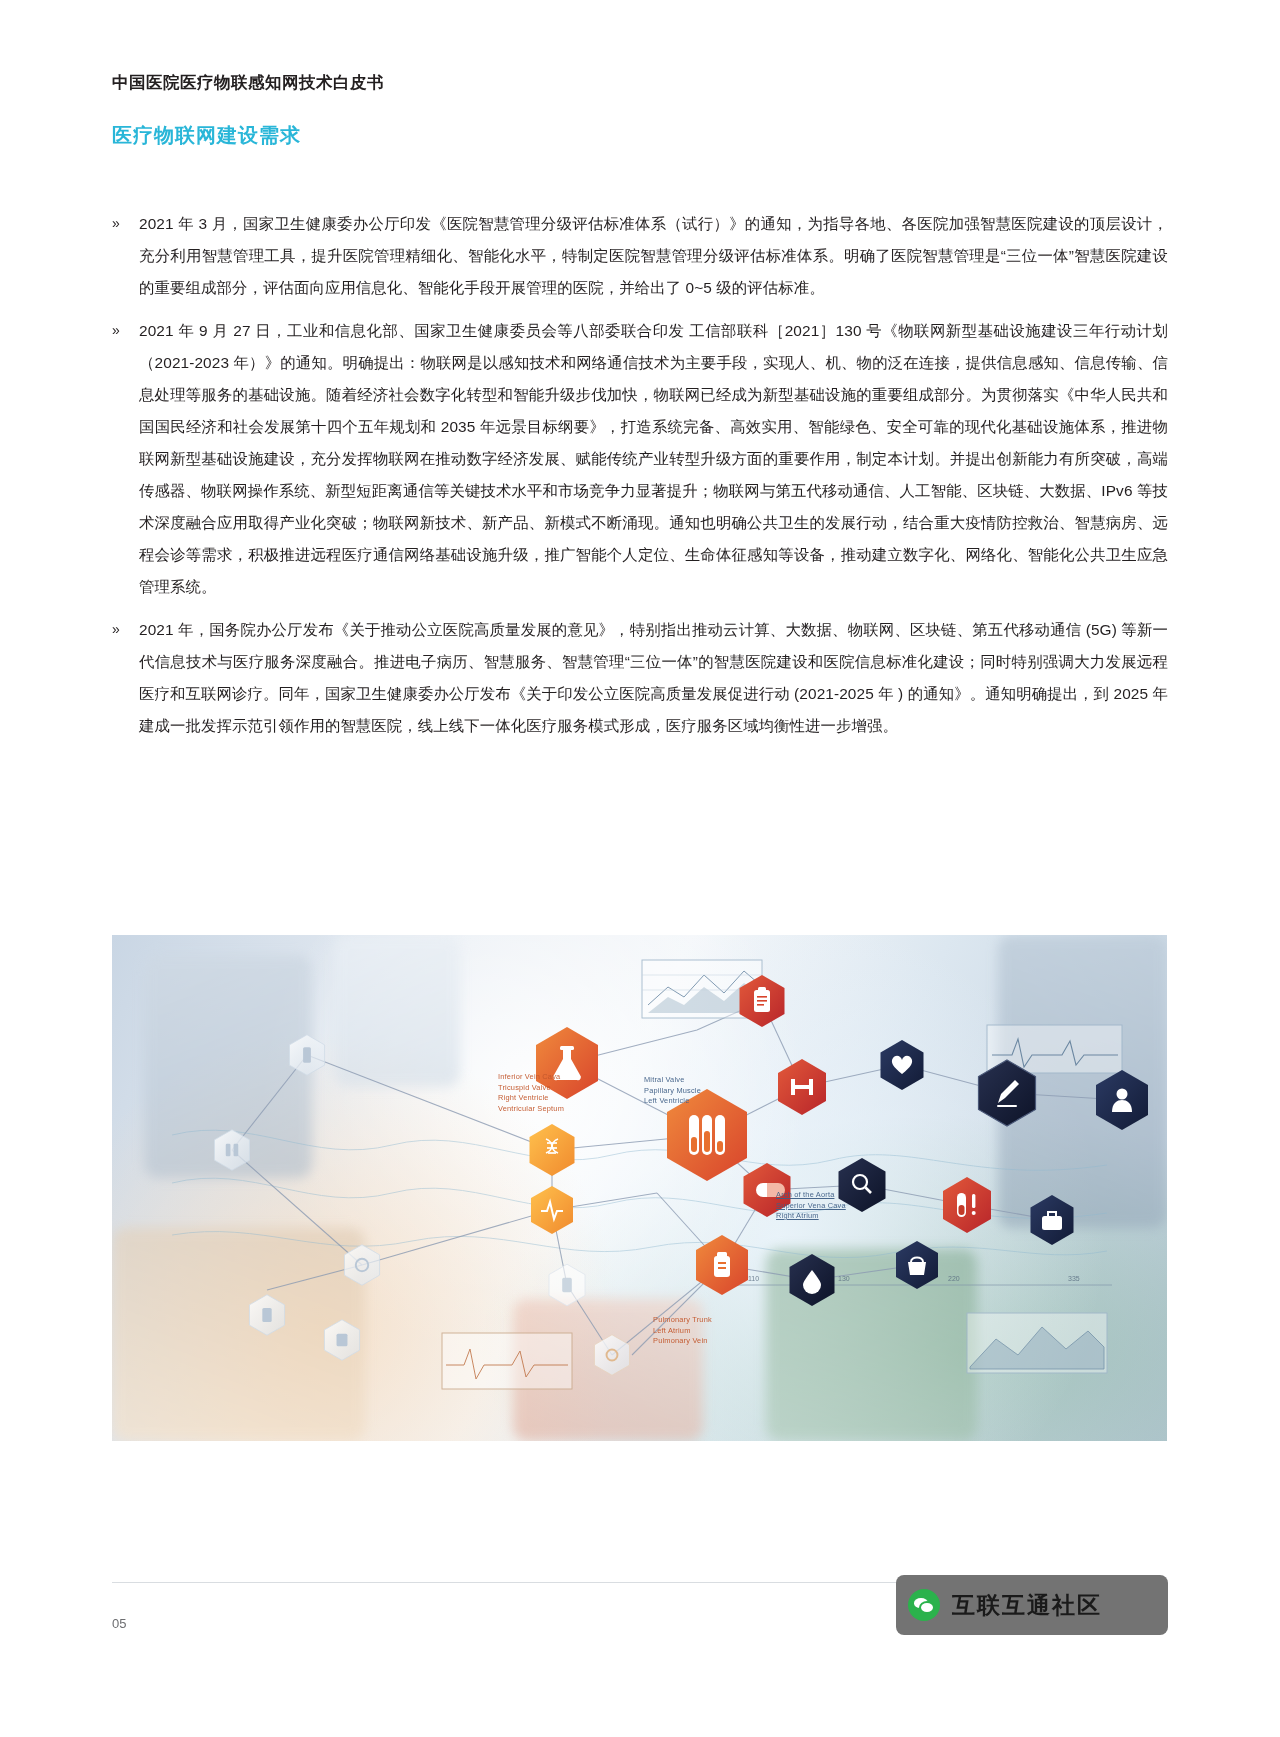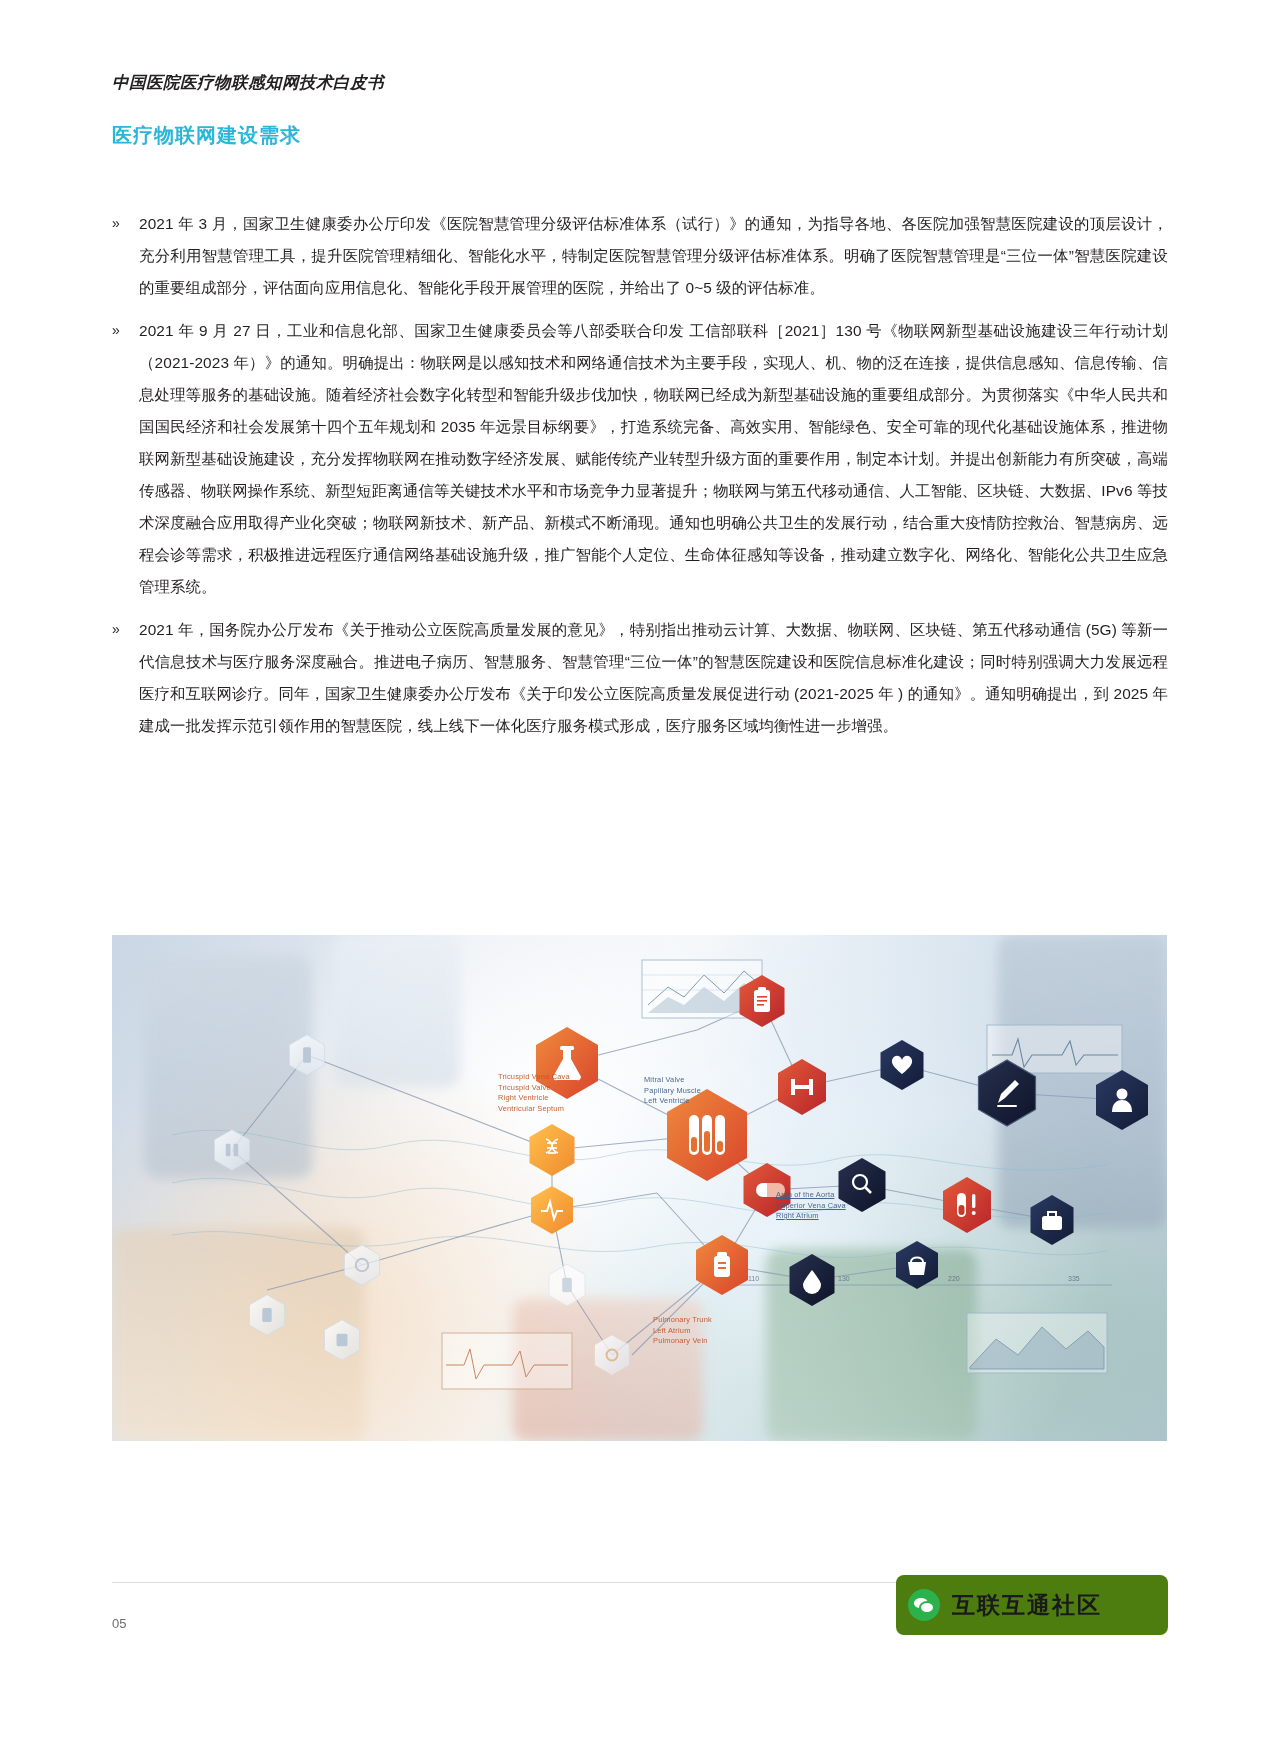--- a/index.html
+++ b/index.html
@@ -19,21 +19,20 @@
     background: #ffffff;
   }
   .running-head {
     position: absolute;
     left: 112px;
     top: 72px;
     font-size: 16.5px;
     font-weight: bold;
     letter-spacing: 0.5px;
     color: #231f20;
-    font-style: italic;
   }
   .section-title {
     position: absolute;
     left: 112px;
     top: 122px;
     font-size: 20px;
     font-weight: bold;
     letter-spacing: 1px;
     color: #29b6d8;
   }
@@ -140,21 +139,21 @@
     height: 1px;
     background: #d9dde1;
   }
   .wechat {
     position: absolute;
     right: 112px;
     top: 1575px;
     width: 272px;
     height: 60px;
     border-radius: 8px;
-    background: #4d7c0f;
+    background: #737373;
     display: flex;
     align-items: center;
     gap: 12px;
     padding: 0 12px;
   }
   .wechat .badge {
     width: 32px; height: 32px;
     border-radius: 50%;
     background: #2bb24c;
     position: relative;
@@ -453,21 +452,21 @@
         <path d="M-9,-3 L9,-3 L7,10 L-7,10 Z" fill="#fff"></path>
         <path d="M-6,-3 C-6,-9 6,-9 6,-3" fill="none" stroke="#fff" stroke-width="2"></path>
       </g>
 
       <g transform="translate(455,350) scale(0.8)">
         <polygon points="0,-26 22.5,-13 22.5,13 0,26 -22.5,13 -22.5,-13" fill="#ffffff" fill-opacity="0.6" stroke="#dfe6ee"></polygon>
         <rect x="-6" y="-9" width="12" height="18" rx="2" fill="#cbd6e0"></rect>
       </g>
     </svg>
 
-    <div class="hexlabel" style="left:386px; top:137px;">Tricuspid Vena Cava
+    <div class="hexlabel" style="left:386px; top:137px;">Inferior Vein Cava
 Tricuspid Valve
 Right Ventricle
 Ventricular Septum</div>
     <div class="hexlabel blue" style="left:532px; top:140px;">Mitral Valve
 Papillary Muscle
 Left Ventricle</div>
     <div class="hexlabel blue" style="left:664px; top:255px;text-decoration:underline;">Arch of the Aorta
 Superior Vena Cava
 Right Atrium</div>
     <div class="hexlabel" style="left:541px; top:380px;">Pulmonary Trunk

